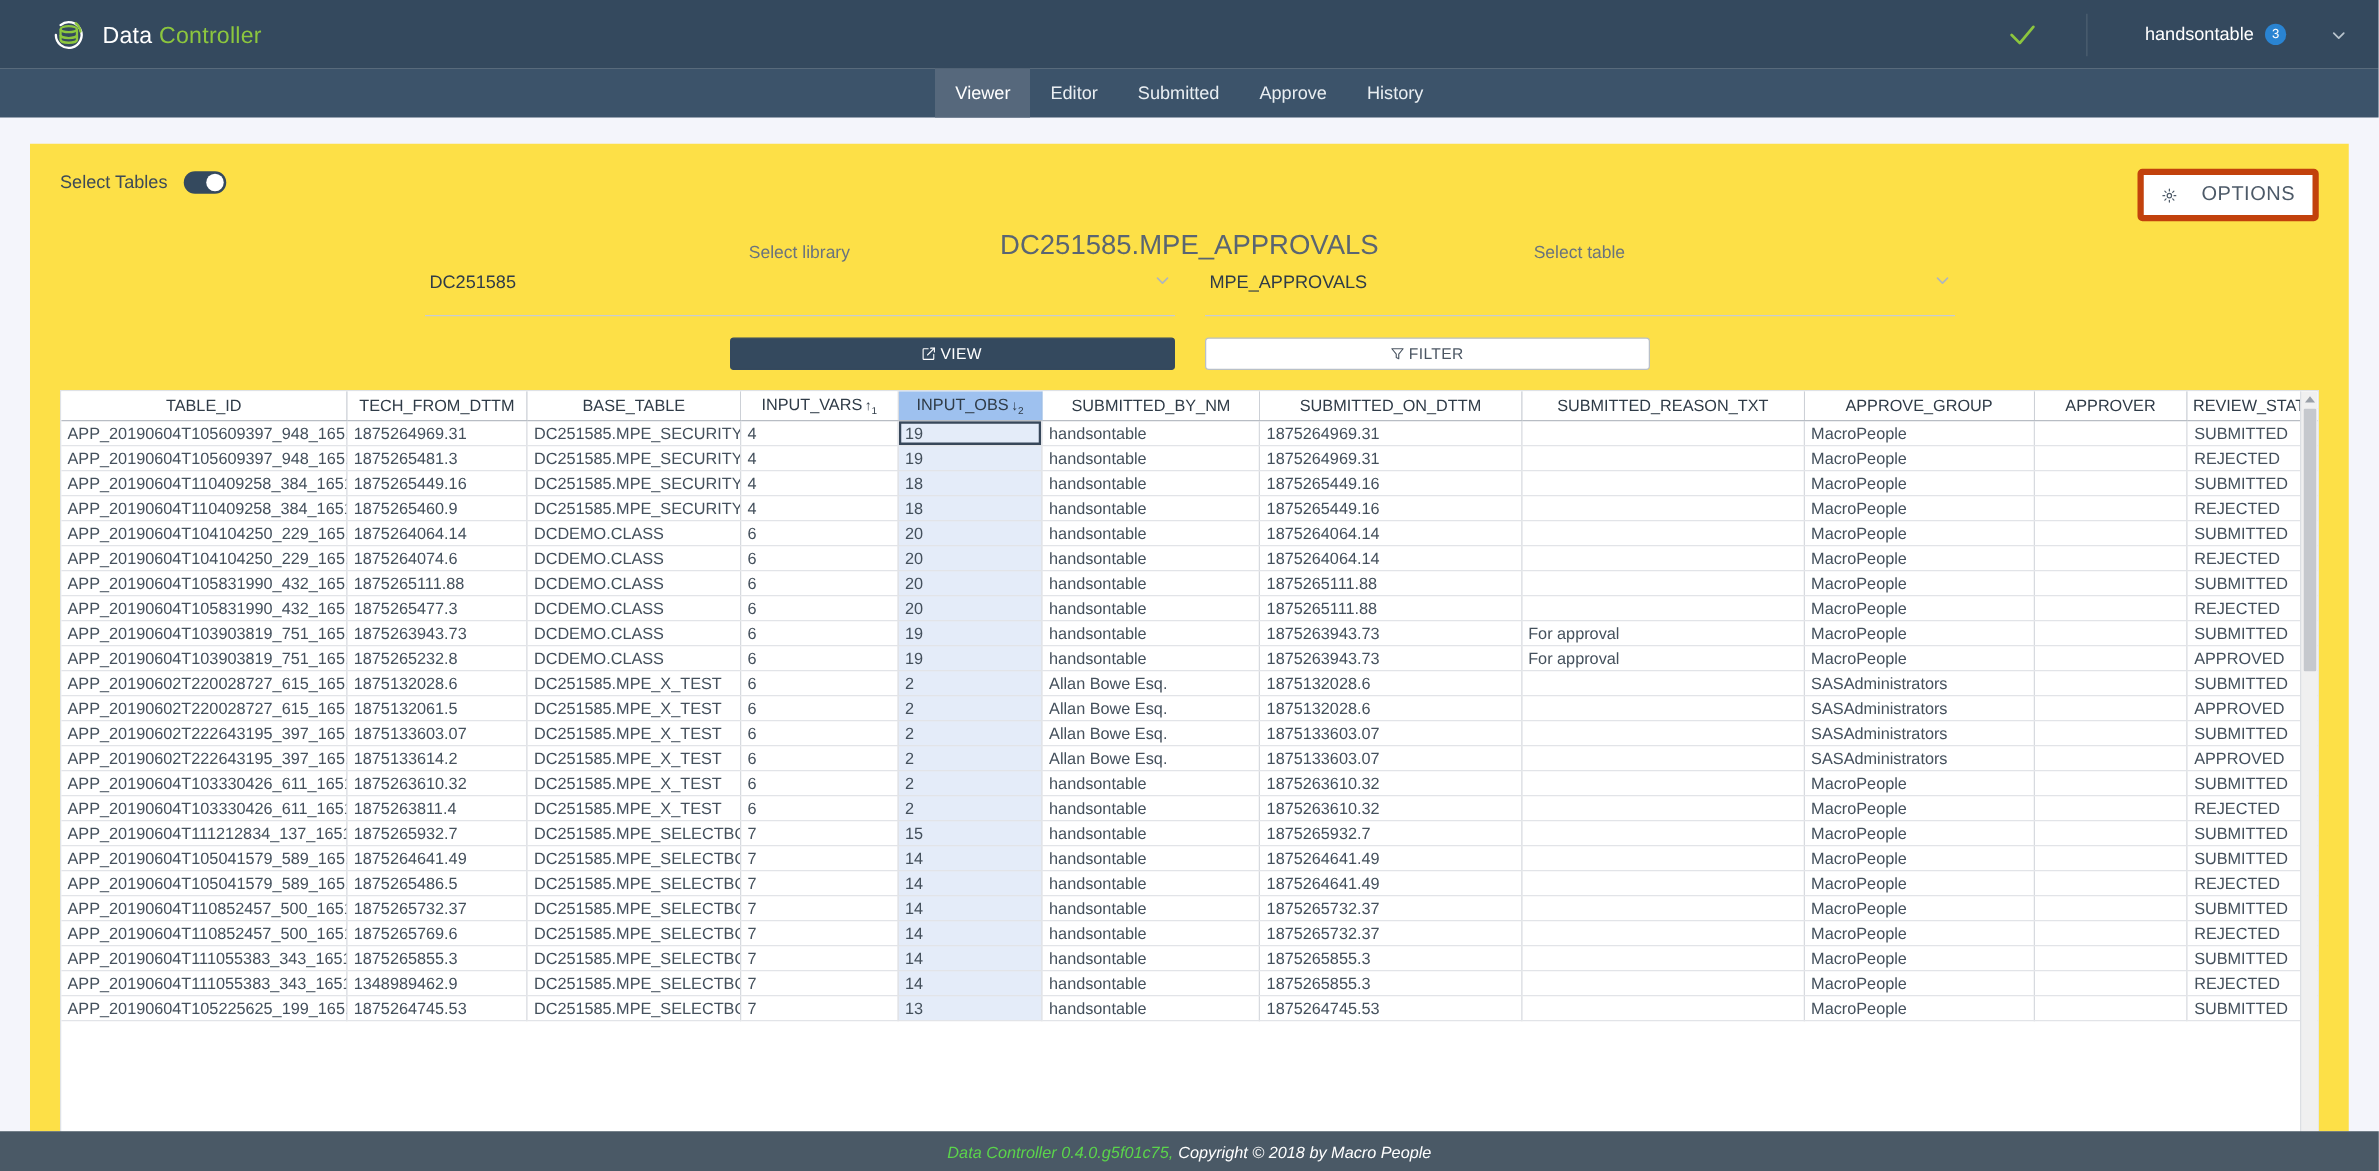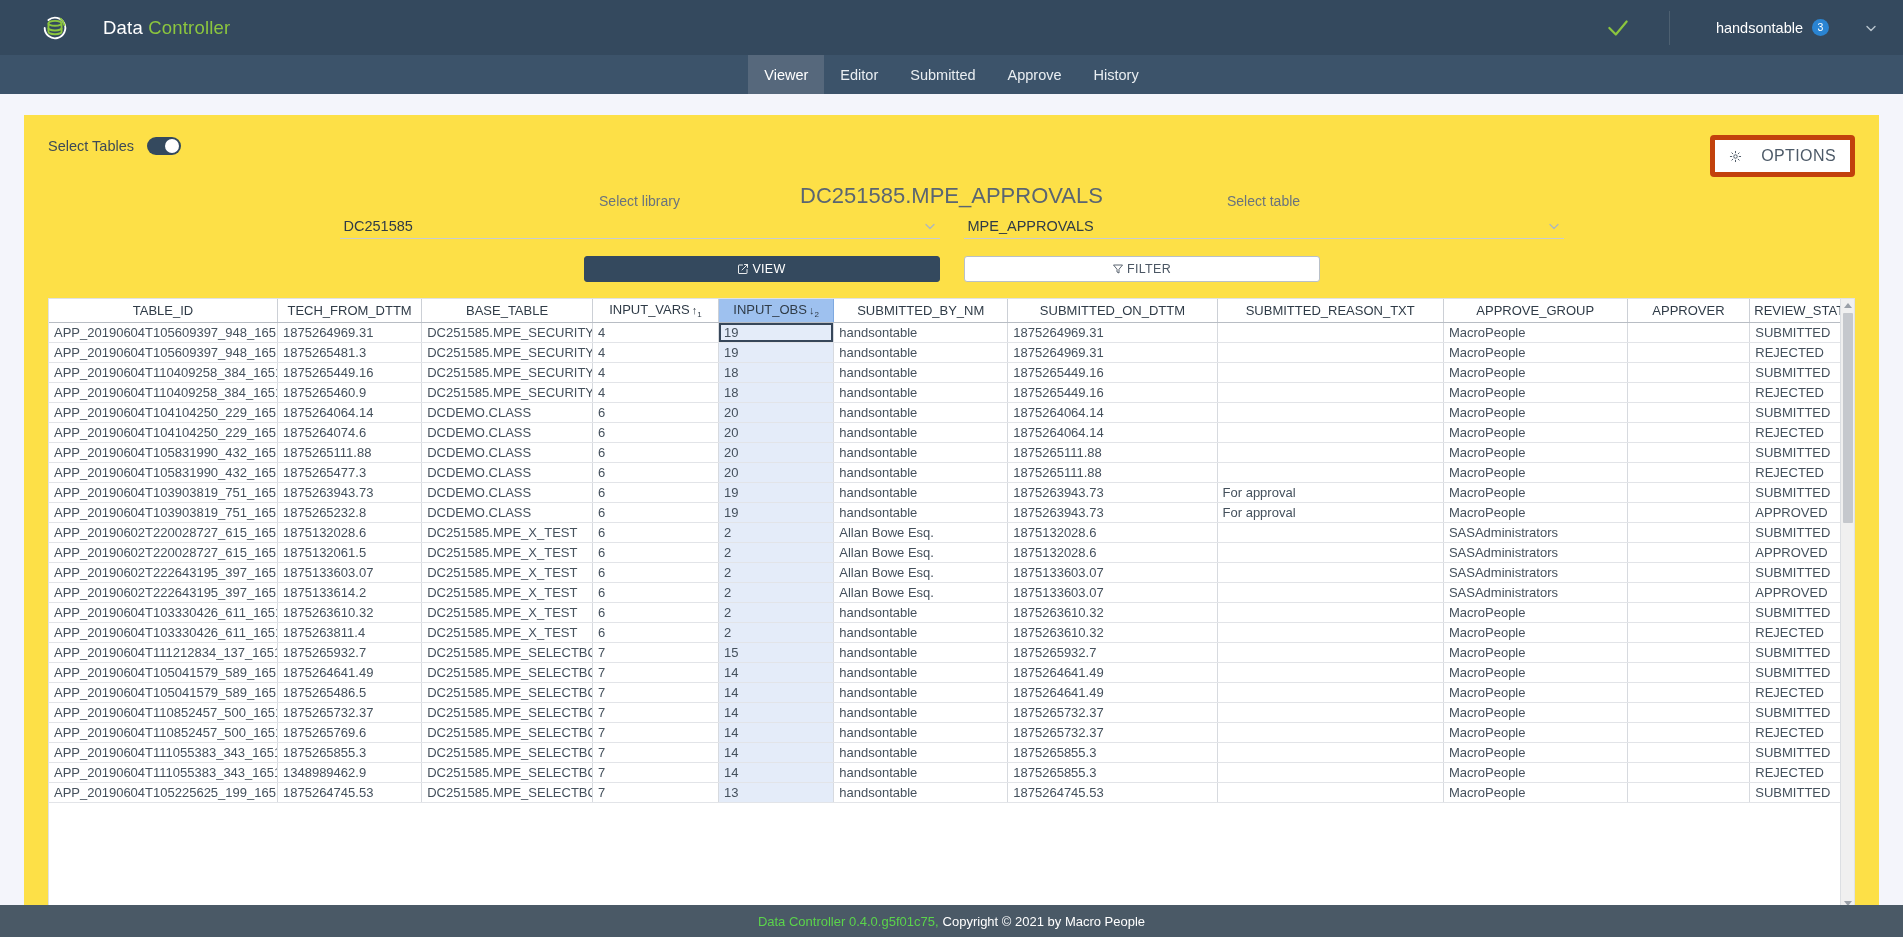--- a/index.html
+++ b/index.html
@@ -18,21 +18,20 @@
     display: flex;
     align-items: center;
     padding: 0 26px 0 40px;
     position: relative;
   }
   #brand { display: flex; align-items: center; gap: 12px; }
   #brand .logo { width: 30px; height: 30px; flex: 0 0 30px; }
   #brand .brand-text {
     font-size: 18.5px;
     letter-spacing: .2px;
-    margin-left: 21px;
   }
   #brand .brand-text .w1 { color: #ffffff; }
   #brand .brand-text .w2 { color: #8cc63e; }
 
   #topbar .spacer { flex: 1 1 auto; }
   #check-icon { width: 26px; height: 26px; color: #8cc63e; display: block; }
   #topbar-divider {
     width: 1px; height: 34px; background: #4d6071;
     margin: 0 46px 0 38px;
   }
@@ -131,22 +130,22 @@
     justify-content: center;
   }
   .field { width: 600px; }
   .field .field-label {
     font-size: 14px; color: #6a737d;
     text-align: center;
     margin-bottom: 7px;
   }
   .field .field-control {
     border-bottom: 1px solid #c7ccd3;
-    display: flex; align-items: flex-end;
-    padding: 2px 4px 4px 4px;
+    display: flex; align-items: flex-start;
+    padding: 2px 4px 18px 4px;
     cursor: pointer;
   }
   .field .field-value { font-size: 14.5px; color: #2f3b47; flex: 1 1 auto; }
   .field .field-caret { color: #aeb6bf; font-size: 13px; line-height: 1; }
 
   
   #actions {
     display: flex;
     gap: 24px;
     justify-content: center;
@@ -264,20 +263,21 @@
 
   
   #footer {
     position: absolute;
     bottom: 0; left: 0; right: 0;
     height: 32px;
     background: #4a5966;
     display: flex; align-items: center; justify-content: center;
     font-size: 13px;
     gap: 4px;
+    font-style: italic;
   }
   #footer .f-green { color: #5bd44b; }
   #footer .f-white { color: #ffffff; }
 </style>
 </head>
 <body>
 
 <div id="topbar">
   <div id="brand">
     <span class="logo">
@@ -754,14 +754,14 @@
         <span class="thumb"></span>
         <span class="arrow-down"></span>
       </div>
     </div>
 
   </div>
 </div>
 
 <div id="footer">
   <span class="f-green">Data Controller 0.4.0.g5f01c75,</span>
-  <span class="f-white">Copyright © 2021 by Macro People</span>
+  <span class="f-white">Copyright © 2018 by Macro People</span>
 </div>
 
 </body></html>

